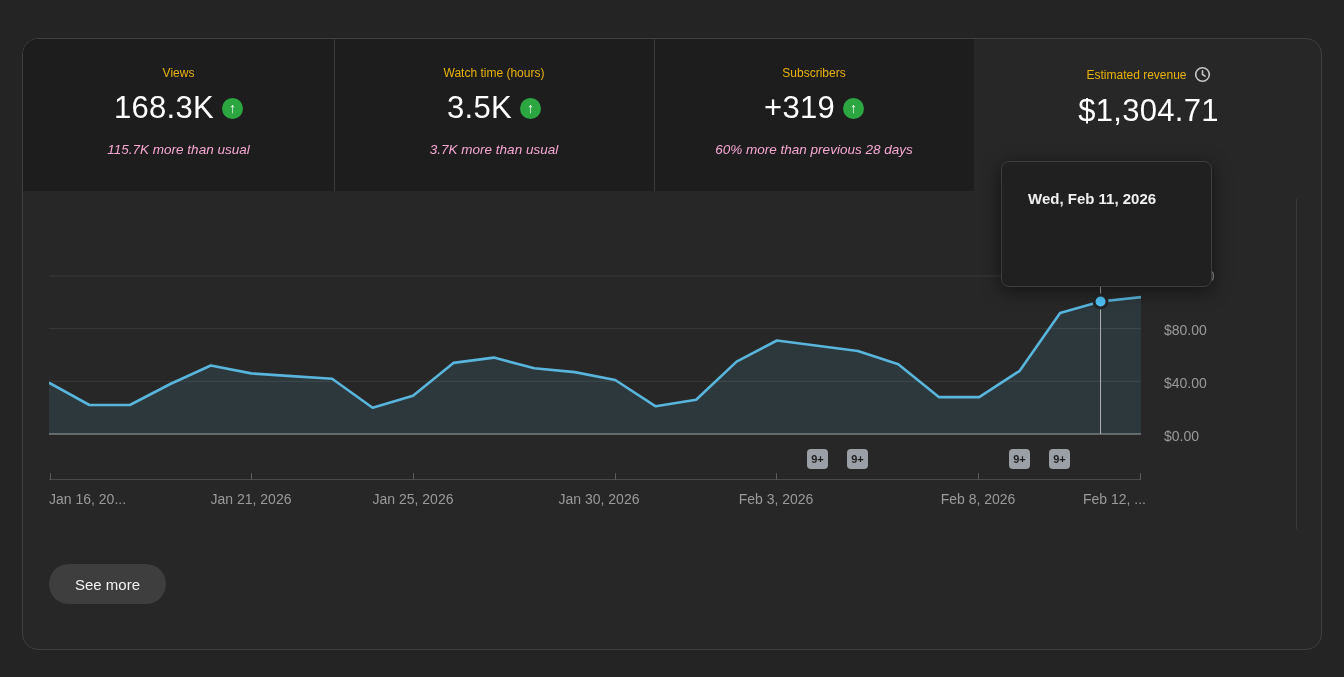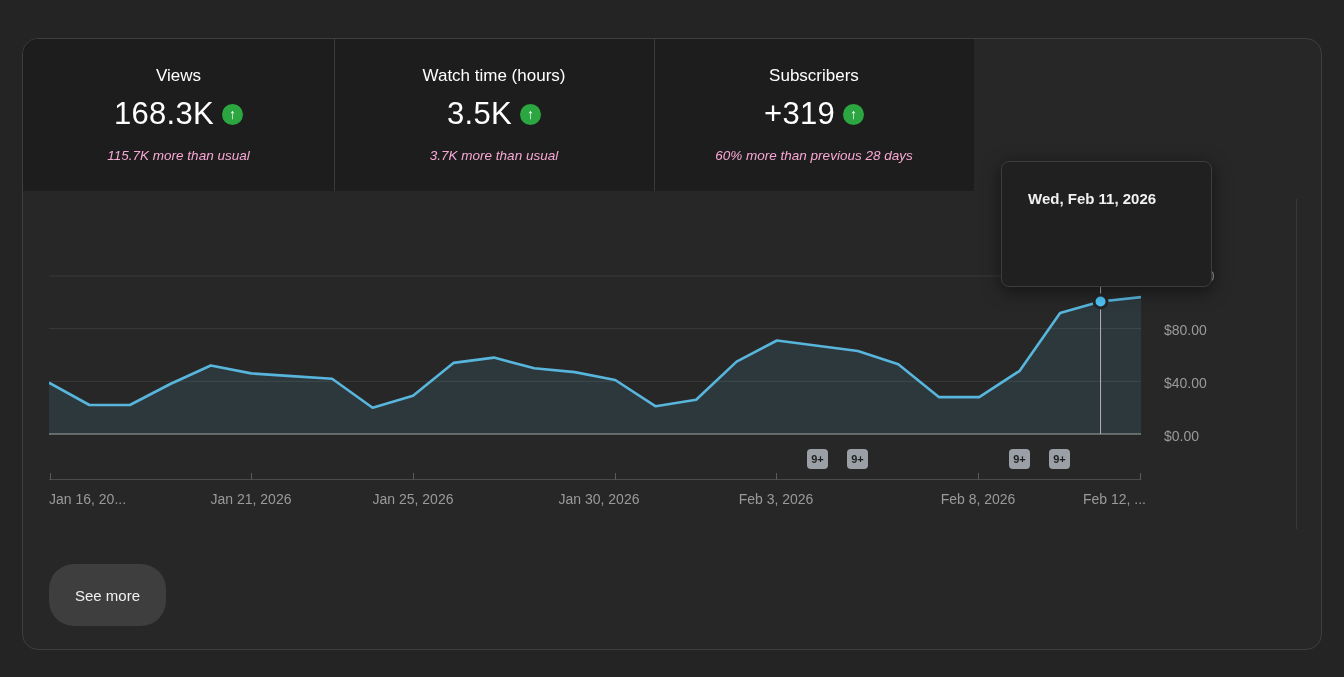--- a/index.html
+++ b/index.html
@@ -10,21 +10,21 @@
   .card { position:absolute; left:22px; top:38px; width:1300px; height:612px;
           background:#272727; border:1px solid #3e3e3e; border-radius:16px; overflow:hidden; }
 
   
   .tabs { position:absolute; left:0; top:0; width:1300px; height:152px; display:flex; }
   .tab { height:152px; display:flex; flex-direction:column; align-items:center;
          justify-content:flex-start; padding-top:27px; cursor:pointer; }
   .tab.dim { background:#1d1d1d; }
   .tab1 { width:311px; } .tab2 { width:320px; } .tab3 { width:320px; } .tab4 { width:349px; }
   .tab-divider { position:absolute; top:0; width:1px; height:152px; background:#3a3a3a; }
-  .tab-label { font-size:17px; color:#ffffff; display:flex; align-items:center; gap:7px; }
+  .tab-label { font-size:12px; color:#eab308; display:flex; align-items:center; gap:7px; }
   .tab-value-row { margin-top:10px; display:flex; align-items:center; gap:8px; }
   .tab-value { font-size:31px; color:#ffffff; letter-spacing:.3px; }
   .trend-up { width:21px; height:21px; border-radius:50%; background:#2ba640; color:#fff;
               display:flex; align-items:center; justify-content:center;
               font-size:14px; font-weight:bold; line-height:1; }
   .tab-delta { margin-top:16px; font-size:13.5px; font-style:italic; color:#f9a8d4; }
   .clock-icon svg { display:block; }
 
   
   .plot { position:absolute; left:26px; top:232px; width:1092px; height:166px; }
@@ -39,21 +39,21 @@
                   display:flex; align-items:center; justify-content:center; cursor:pointer; }
 
   
   .tooltip { position:absolute; left:978px; top:122px; width:211px; height:126px;
              background:#202020; border:1px solid #3d3d3d; border-radius:8px;
              box-shadow:0 4px 18px rgba(0,0,0,.5); padding:28px 0 0 26px; z-index:5; }
   .tooltip-date { font-size:15px; font-weight:600; color:#f1f1f1; }
   .tooltip-value { margin-top:8px; font-size:30px; color:#4fc3f7; }
 
   
-  .see-more { position:absolute; left:26px; top:525px; height:62px; padding:0 26px;
+  .see-more { position:absolute; left:26px; top:525px; height:40px; padding:0 26px;
               border:none; border-radius:25px; background:#3e3e3e; color:#f1f1f1;
               font-size:15px; font-weight:500; font-family:"Liberation Sans",sans-serif;
               display:flex; align-items:center; cursor:pointer; }
 </style>
 </head>
 <body>
 
 <div class="page">
   <div class="card">
 
@@ -74,20 +74,34 @@
         </div>
         <div class="tab-delta">3.7K more than usual</div>
       </div>
       <div class="tab dim tab3">
         <div class="tab-label">Subscribers</div>
         <div class="tab-value-row">
           <span class="tab-value">+319</span>
           <span class="trend-up">↑</span>
         </div>
         <div class="tab-delta">60% more than previous 28 days</div>
+      </div>
+      <div class="tab tab4">
+        <div class="tab-label">
+          <span>Estimated revenue</span>
+          <span class="clock-icon">
+            <svg width="17" height="17" viewBox="0 0 16 16">
+              <circle cx="8" cy="8" r="6.4" fill="none" stroke="#c6c6c6" stroke-width="1.5"></circle>
+              <path d="M8 4.6 V8 L10.4 9.5" fill="none" stroke="#c6c6c6" stroke-width="1.5" stroke-linecap="round"></path>
+            </svg>
+          </span>
+        </div>
+        <div class="tab-value-row">
+          <span class="tab-value">$1,304.71</span>
+        </div>
       </div>
       <div class="tab-divider" style="left:311px"></div>
       <div class="tab-divider" style="left:631px"></div>
     </div>
 
     <svg id="chart-svg" class="plot" viewBox="0 0 1092 166" preserveAspectRatio="none">
         <line x1="0" x2="1092" y1="5" y2="5" stroke="#3a3a3a" stroke-width="1"></line>
         <line x1="0" x2="1092" y1="57.66666666666667" y2="57.66666666666667" stroke="#3a3a3a" stroke-width="1"></line>
         <line x1="0" x2="1092" y1="110.33333333333334" y2="110.33333333333334" stroke="#3a3a3a" stroke-width="1"></line>
         <line x1="0" x2="1092" y1="163" y2="163" stroke="#7d7d7d" stroke-width="1.6"></line>

